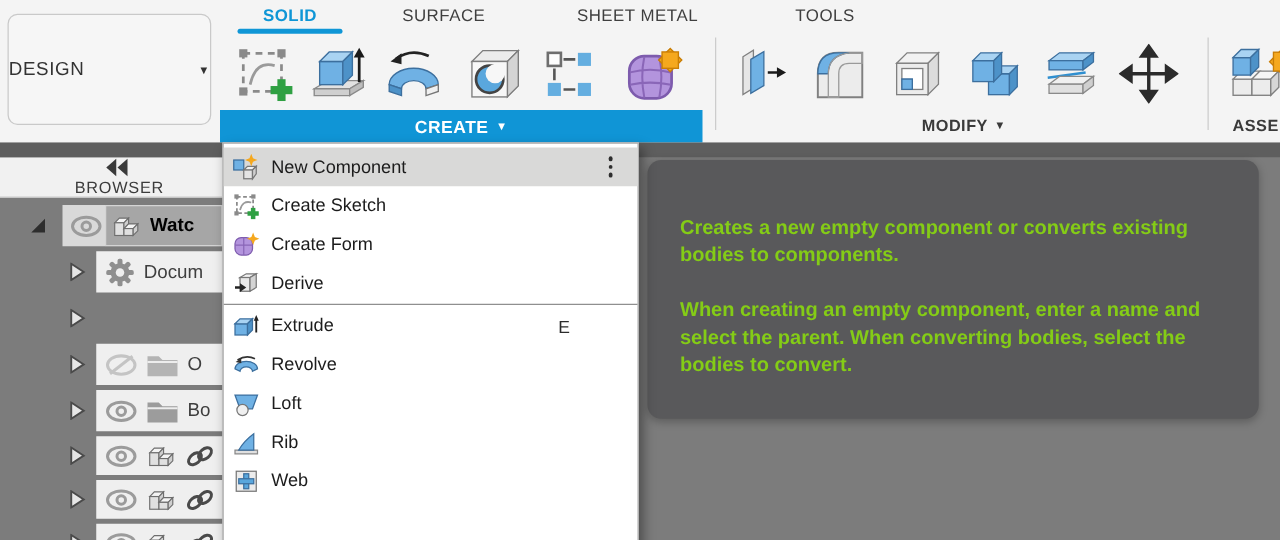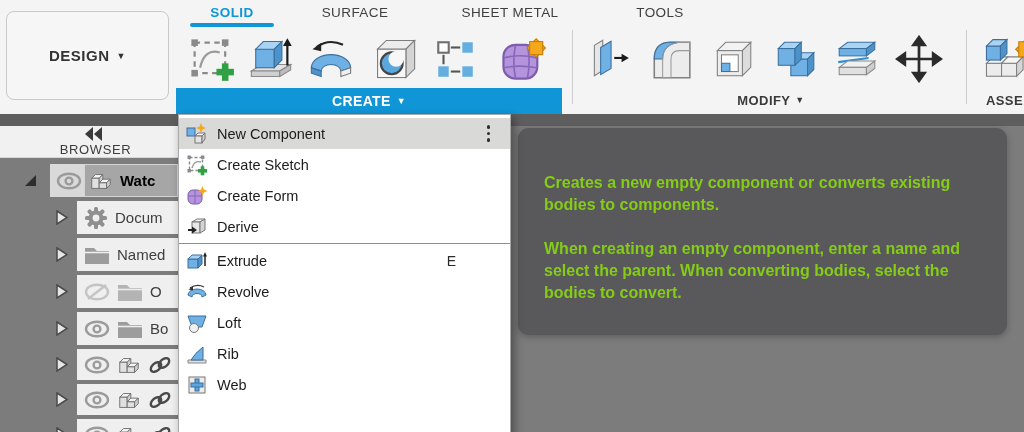--- a/index.html
+++ b/index.html
@@ -5,22 +5,22 @@
   html,body{margin:0;padding:0;}
   .screen{position:relative;width:1024px;height:432px;overflow:hidden;background:#7c7c7c;
           font-family:"Liberation Sans",sans-serif;-webkit-font-smoothing:antialiased;}
   
   .toolbar{position:absolute;left:0;top:0;width:1024px;height:114px;background:#f4f4f4;border-bottom:1px solid #cfcfcf;}
   .tab{position:absolute;top:3px;height:18px;font-size:13.5px;letter-spacing:.4px;color:#3f3f3f;
        display:flex;align-items:center;justify-content:center;cursor:default;}
   .tab.active{color:#0f96d6;font-weight:700;}
   .tab-underline{position:absolute;top:23px;height:4px;background:#0f96d6;border-radius:2px;}
   .design-btn{position:absolute;left:6px;top:11px;width:161px;height:87px;background:#f6f6f6;
-       border:1px solid #c9c9c9;border-radius:8px;display:flex;align-items:center;justify-content:center;
-       font-size:15px;font-weight:700;color:#333;letter-spacing:.5px;gap:7px;}
+       border:1px solid #c9c9c9;border-radius:8px;display:flex;align-items:center;justify-content:space-between;
+       font-size:15px;font-weight:400;color:#333;letter-spacing:.5px;gap:7px;}
   .tbtn{position:absolute;top:30px;width:50px;height:58px;display:flex;align-items:center;justify-content:center;}
   .vdiv{position:absolute;top:30px;width:1px;height:74px;background:#cccccc;}
   .create-bar{position:absolute;left:176px;top:88px;width:386px;height:26px;background:#1095d6;
        display:flex;align-items:center;justify-content:center;color:#fff;font-size:14px;font-weight:700;
        letter-spacing:.4px;gap:6px;}
   .sec-label{position:absolute;top:91px;height:18px;display:flex;align-items:center;justify-content:center;
        font-size:13px;font-weight:700;color:#3a3a3a;letter-spacing:.4px;gap:5px;}
   .caret{font-size:9px;}
   
   .strip{position:absolute;left:0;top:114px;width:1024px;height:12px;background:#5e5e5e;}
@@ -281,27 +281,20 @@
         <circle cx="12" cy="12" r="7.5"></circle>
       </g>
       <circle cx="12" cy="12" r="3.4" fill="#efefef"></circle>
     </svg>
     <span class="row-label">Docum</span>
   </div>
 
   <svg class="tri" style="left:55px;top:247px;" viewBox="0 0 15 15">
     <polygon points="2,1 12,7.5 2,14" fill="#e6e6e6" stroke="#4a4a4a" stroke-width="1.5"></polygon>
   </svg>
-  <div class="row-strip child-strip" style="top:238px;">
-    <svg width="26" height="20" viewBox="0 0 26 20">
-      <path d="M1,3 h9 l3,3 h12 v13 h-24 z" fill="#9c9c9c"></path>
-      <path d="M1,7.5 h24" stroke="#ededed" stroke-width="1.6"></path>
-    </svg>
-    <span class="row-label">Named</span>
-  </div>
 
   <svg class="tri" style="left:55px;top:284px;" viewBox="0 0 15 15">
     <polygon points="2,1 12,7.5 2,14" fill="#e6e6e6" stroke="#4a4a4a" stroke-width="1.5"></polygon>
   </svg>
   <div class="row-strip child-strip" style="top:275px;">
     <svg width="26" height="18" viewBox="0 0 26 18" style="opacity:.5;">
       <ellipse cx="13" cy="9" rx="11" ry="7.3" fill="none" stroke="#9b9b9b" stroke-width="2.4"></ellipse>
       <line x1="4" y1="16" x2="22" y2="2" stroke="#9b9b9b" stroke-width="2.4"></line>
     </svg>
     <svg width="26" height="20" viewBox="0 0 26 20" style="opacity:.7;">

